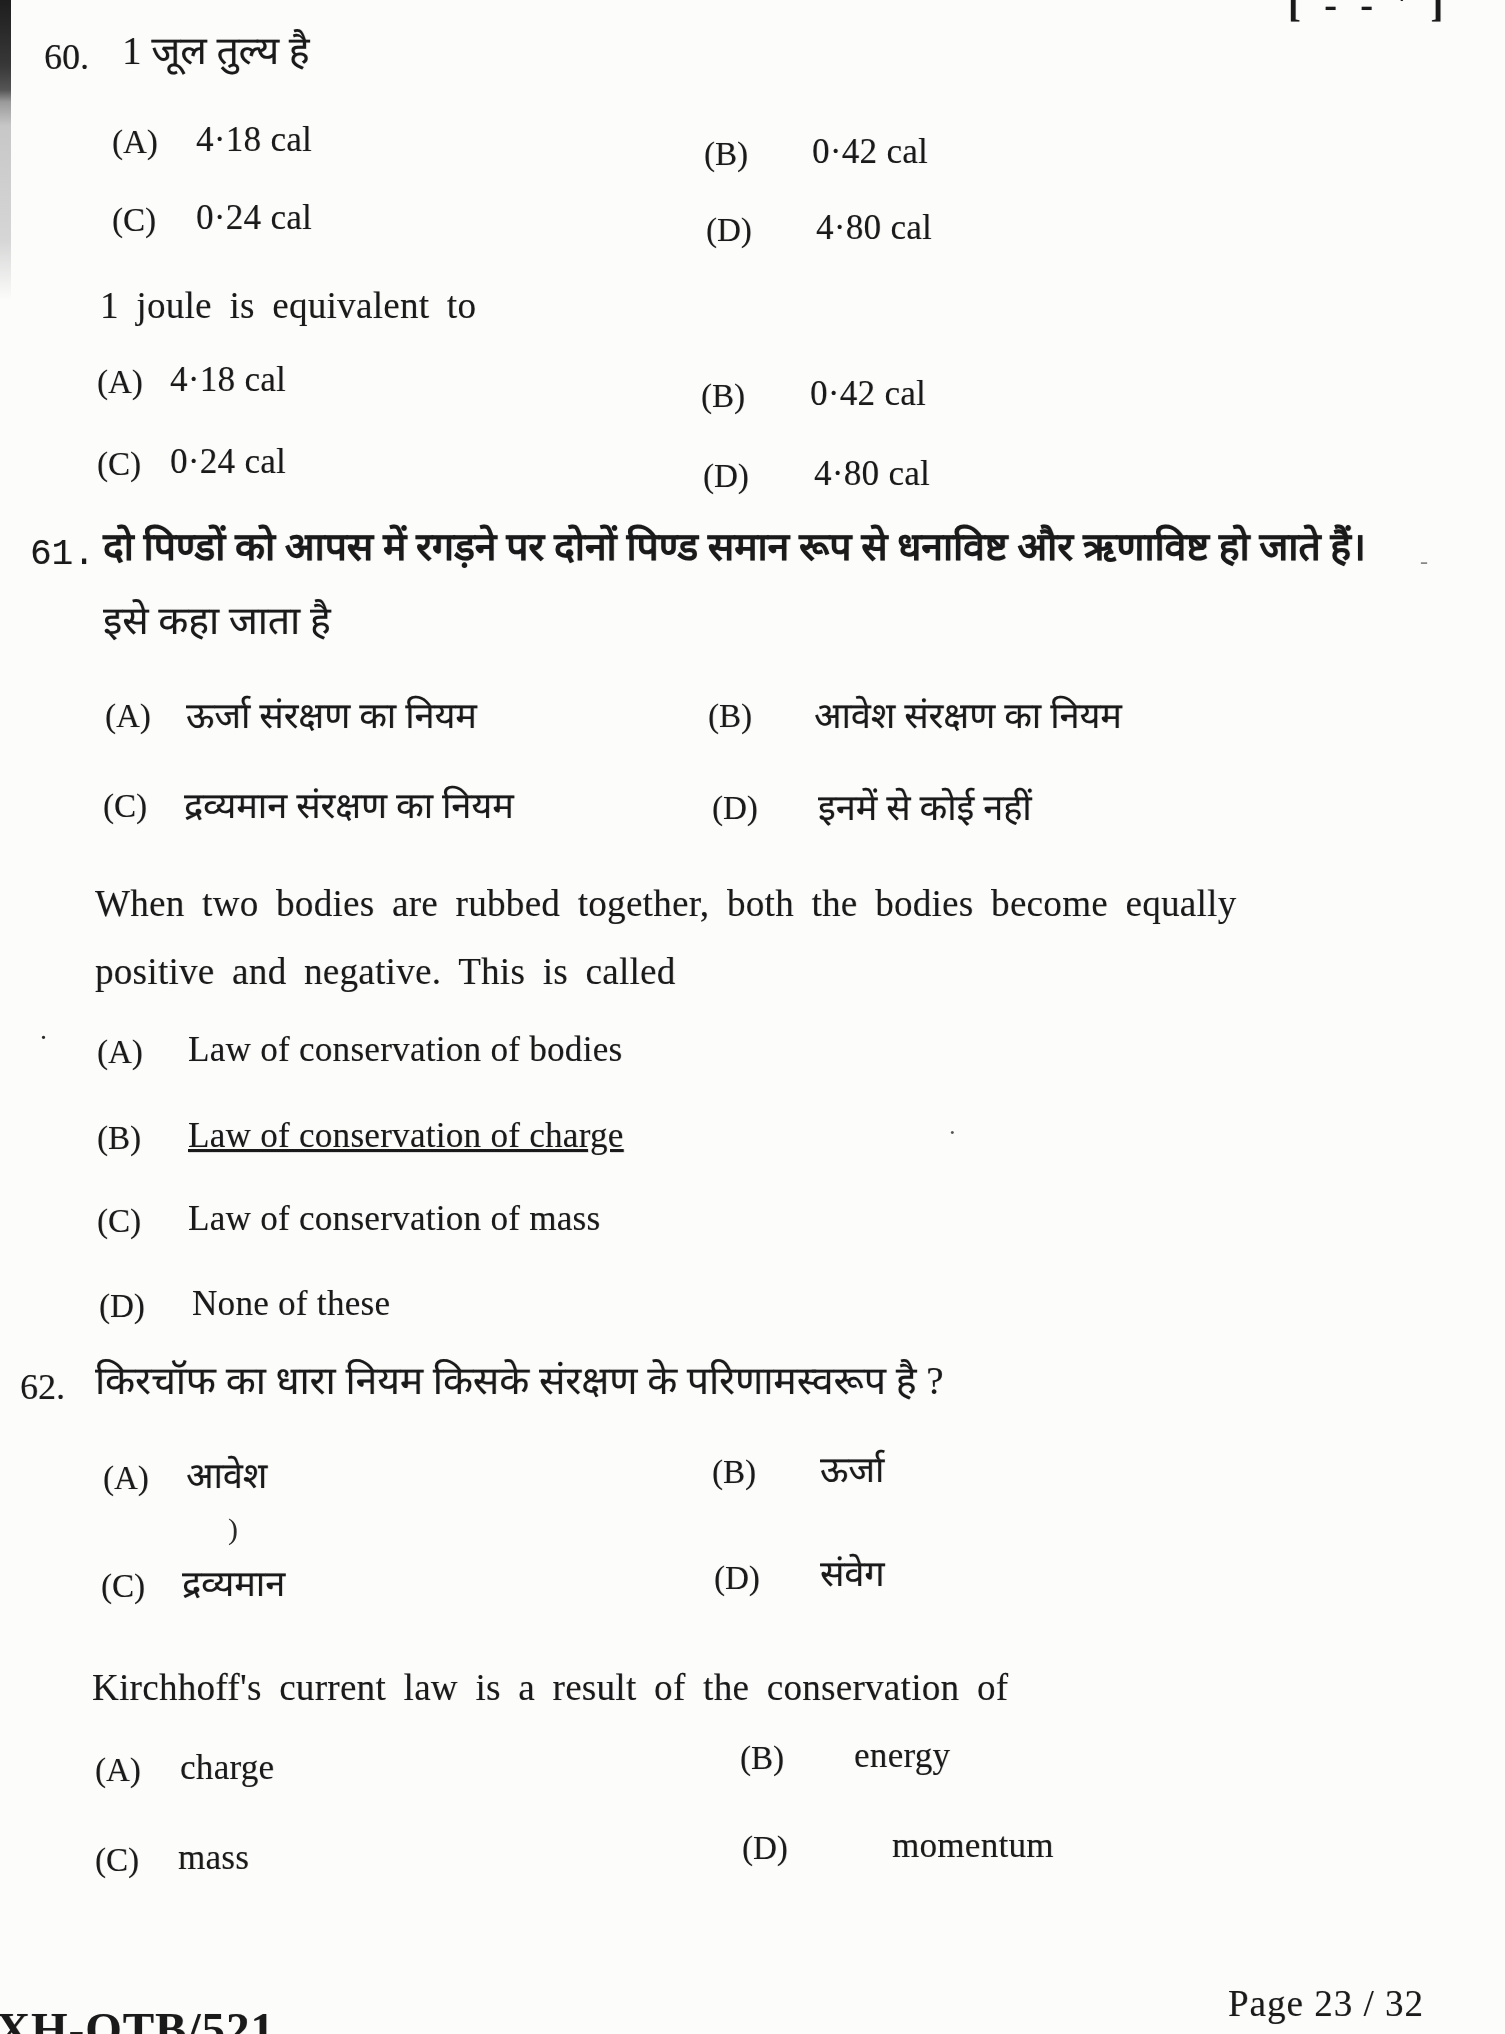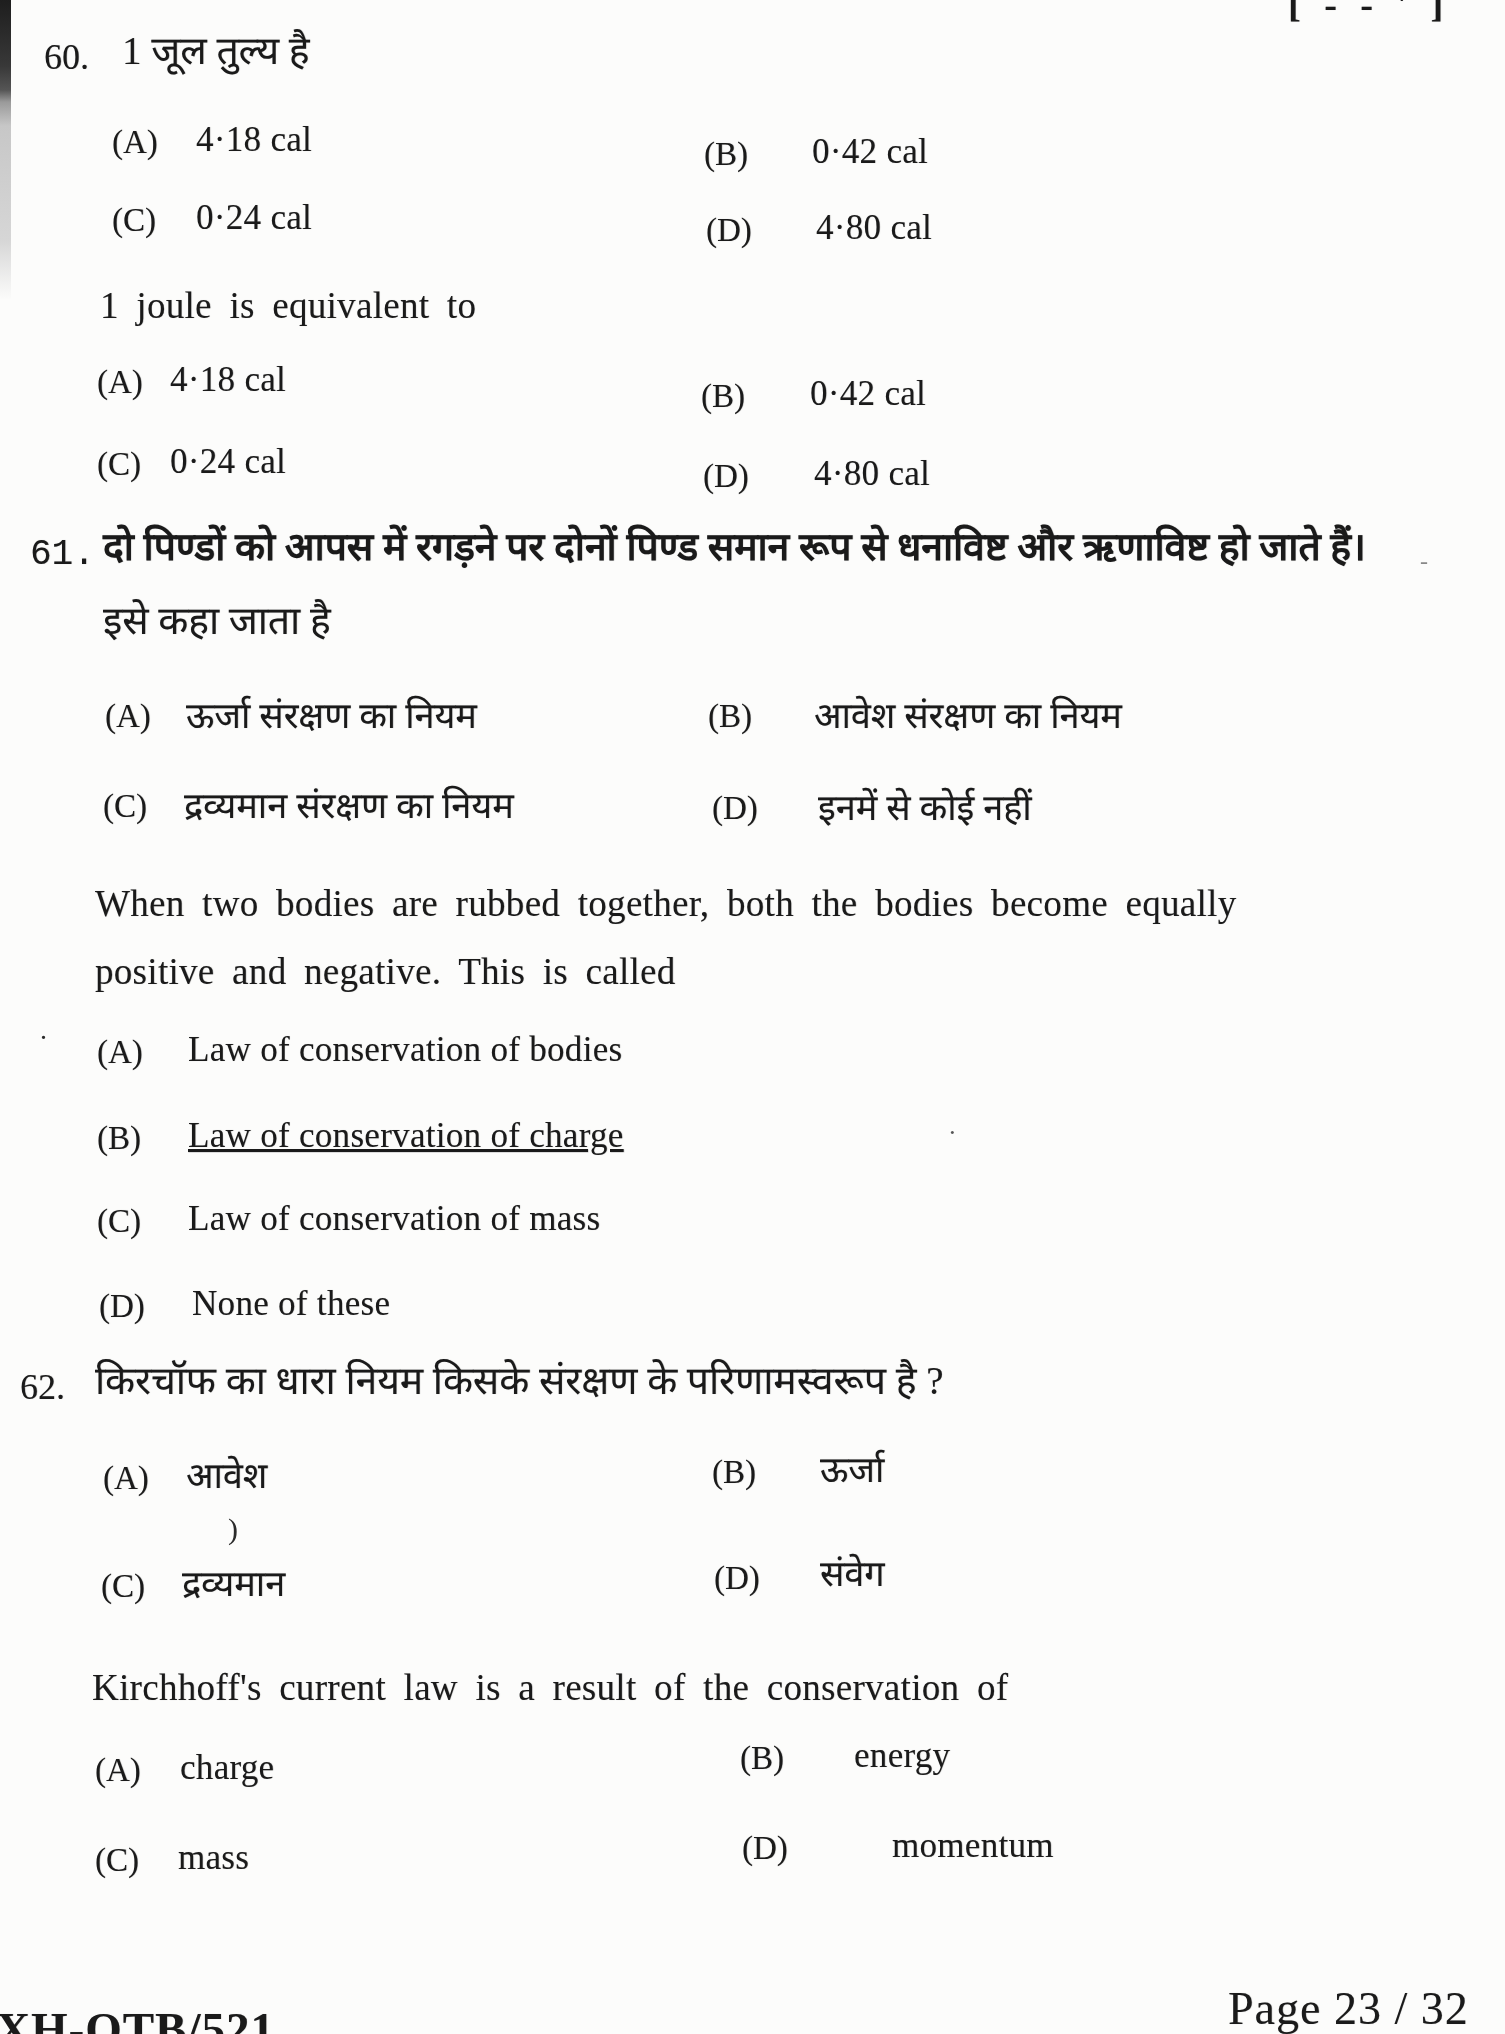--- a/index.html
+++ b/index.html
@@ -15,21 +15,21 @@
   .abs{position:absolute;white-space:nowrap;}
   .ink{text-shadow:0.4px 0.4px 0.7px rgba(20,20,20,0.35);}
   .num{font-size:36px;}
   .dev{font-family:"Liberation Serif","DejaVu Serif",serif;}
   .devq{font-size:39px;}
   .devopt{font-size:36px;}
   .etext{font-size:37px;word-spacing:8px;letter-spacing:0.3px;}
   .eopt{font-size:35px;letter-spacing:0.3px;}
   .olabel{font-size:33px;}
   .frag{font-size:38px;font-weight:600;letter-spacing:7px;}
-  .footer-page{font-size:46px;letter-spacing:1px;}
+  .footer-page{font-size:37px;letter-spacing:1px;}
   .footer-code{font-size:47px;font-weight:700;letter-spacing:1px;font-family:"Liberation Serif","DejaVu Serif",serif;}
   .edge-artifact{
     position:absolute;left:0;top:0;width:11px;height:300px;
     background:linear-gradient(to bottom,
       #1e1e1e 0%, #383838 22%, #555555 30%, #9a9a9a 34%,
       #c7c7c7 42%, #d6d6d6 80%, rgba(214,214,214,0) 100%);
   }
   .stray{color:#2b2b2b;}
 </style>
 </head>

